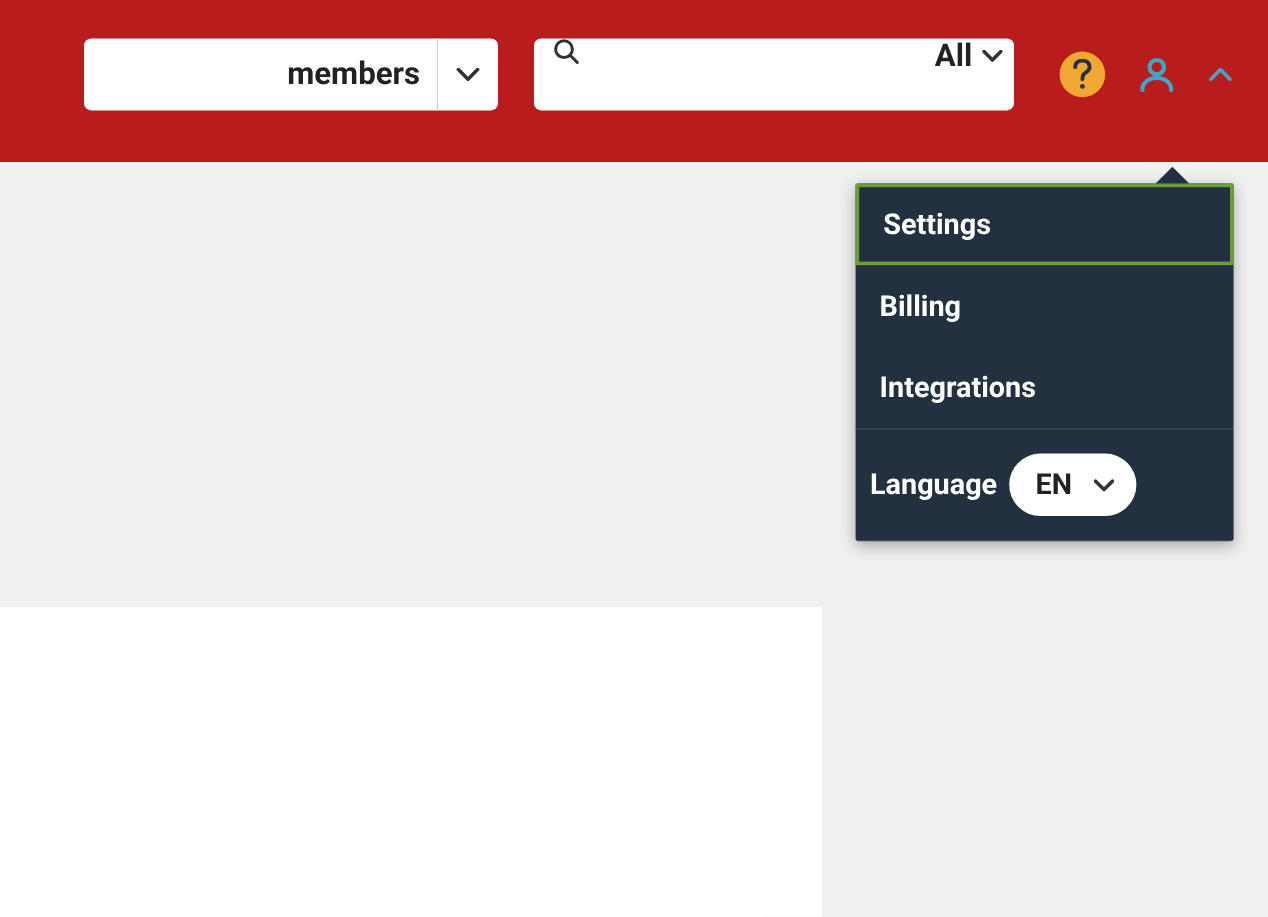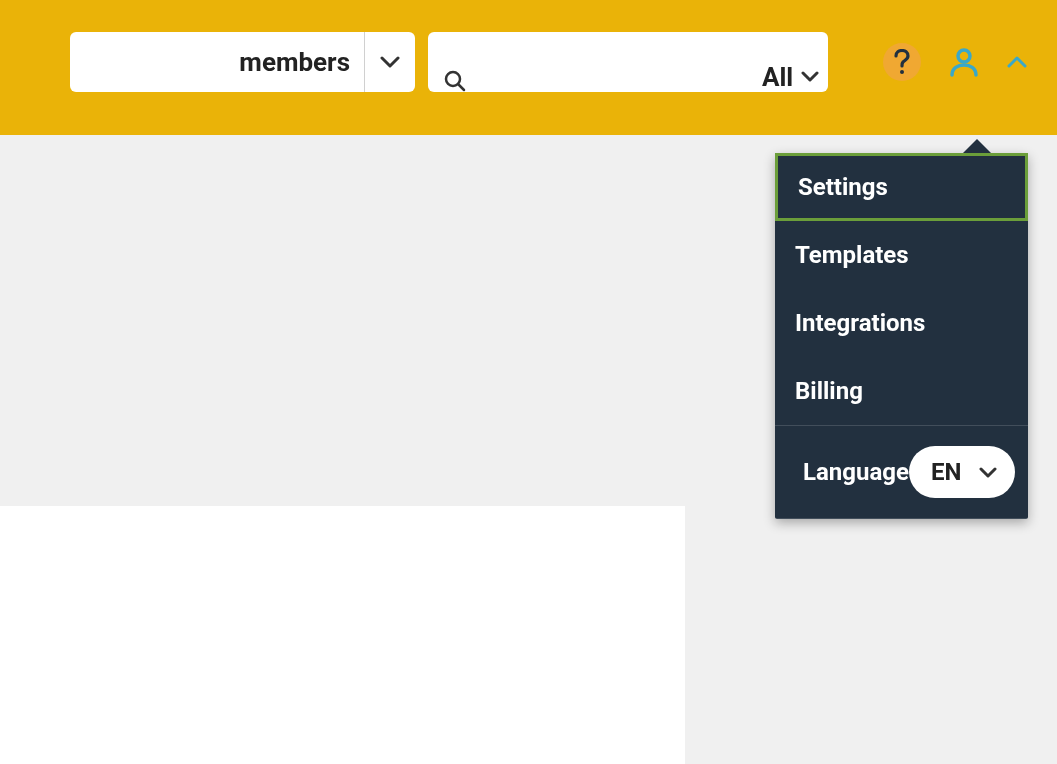--- a/index.html
+++ b/index.html
@@ -9,27 +9,27 @@
     }
     body {
       font-family: -apple-system, BlinkMacSystemFont, "Segoe UI", Roboto, Helvetica, Arial, sans-serif;
       background: #f0f0f0;
       width: 1057px;
       height: 764px;
       overflow: hidden;
       position: relative;
     }
     .header {
-      background: #eab308;
+      background: #b91c1c;
       height: 135px;
       width: 100%;
       display: flex;
       align-items: center;
       padding: 0 30px 12px 70px;
-      gap: 13px;
+      gap: 30px;
     }
     .members-selector {
       display: flex;
       width: 345px;
       height: 60px;
       background: #fff;
       border-radius: 6px;
     }
     .members-label {
       flex: 1;
@@ -43,21 +43,21 @@
       border-right: 1px solid #d0d0d0;
     }
     .members-chevron {
       width: 50px;
       display: flex;
       align-items: center;
       justify-content: center;
     }
     .search-box {
       display: flex;
-      align-items: flex-end;
+      align-items: flex-start;
       width: 400px;
       height: 60px;
       background: #fff;
       border-radius: 6px;
       padding: 0 16px;
     }
     .search-icon-wrap {
       display: flex;
       align-items: center;
       margin-right: 8px;
@@ -111,21 +111,21 @@
       left: 0;
       top: 371px;
       width: 685px;
       height: 258px;
       background: #fff;
     }
     .dropdown-menu {
       position: absolute;
       top: 153px;
       right: 29px;
-      width: 253px;
+      width: 315px;
       background: #22303f;
       border-radius: 2px;
       box-shadow: 0 4px 12px rgba(0,0,0,0.3);
     }
     .dropdown-arrow {
       position: absolute;
       top: -14px;
       right: 37px;
       width: 0;
       height: 0;
@@ -147,21 +147,22 @@
       border: 3px solid #6b9e3a;
     }
     .menu-divider {
       height: 1px;
       background: rgba(255,255,255,0.15);
     }
     .language-item {
       height: 92px;
       display: flex;
       align-items: center;
-      padding: 0 28px;
+      padding: 0 12px;
+      gap: 10px;
       color: #fff;
       font-size: 24px;
       font-weight: 700;
     }
     .language-select {
       display: flex;
       align-items: center;
       gap: 18px;
       background: #fff;
       border-radius: 26px;
@@ -230,27 +231,24 @@
 <div class="content">
   <div class="white-panel"></div>
 </div>
 
 <div class="dropdown-menu">
   <div class="dropdown-arrow"></div>
   <div class="menu-item highlighted">
     <span>Settings</span>
   </div>
   <div class="menu-item">
-    <span>Templates</span>
+    <span>Billing</span>
   </div>
   <div class="menu-item">
     <span>Integrations</span>
-  </div>
-  <div class="menu-item">
-    <span>Billing</span>
   </div>
   <div class="menu-divider"></div>
   <div class="language-item">
     <span>Language</span>
     <div class="language-select">
       <span>EN</span>
       <svg width="18" height="11" viewBox="0 0 18 11">
         <path d="M2 2 L9 9 L16 2" stroke="#333" stroke-width="3" fill="none" stroke-linecap="round" stroke-linejoin="round"></path>
       </svg>
     </div>

